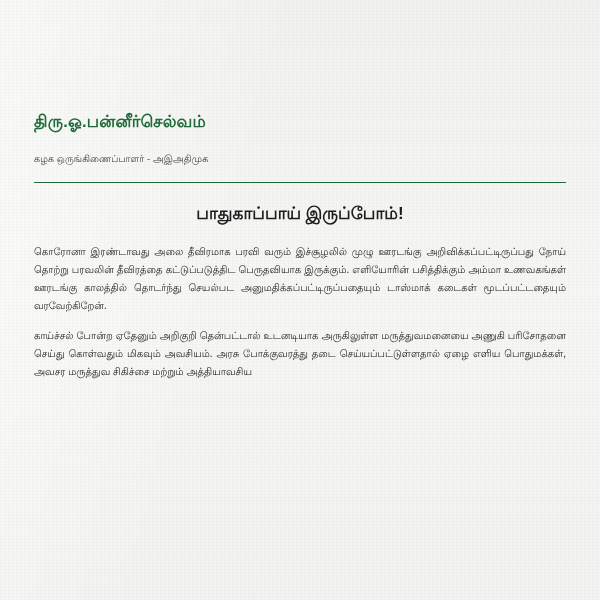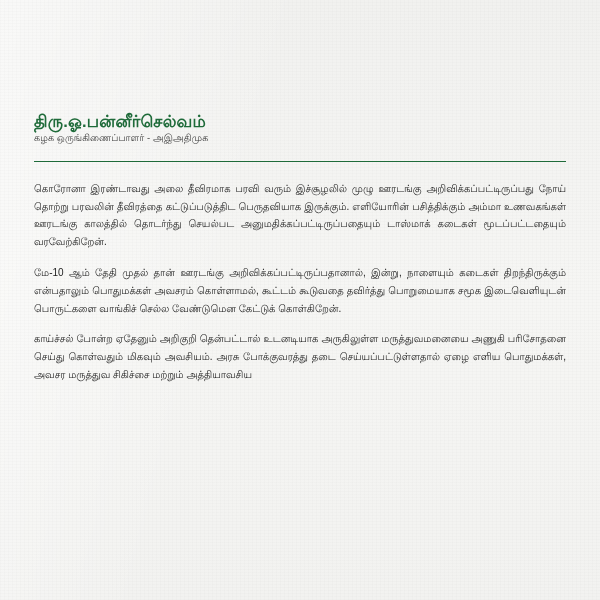--- a/index.html
+++ b/index.html
@@ -44,21 +44,21 @@
   }
   .name {
     font-family: "Liberation Sans", sans-serif;
     font-size: 16.5px;
     font-weight: bold;
     color: #1f6b3a;
     letter-spacing: 0.2px;
     line-height: 1.2;
   }
   .designation {
-    margin-top: 0;
+    margin-top: 21px;
     font-family: "Liberation Sans", sans-serif;
     font-size: 9.5px;
     color: #3c3c3c;
     letter-spacing: 0.1px;
   }
   .rule {
     margin-top: 16px;
     height: 1px;
     background: #1f6b3a;
     width: 100%;
@@ -99,22 +99,22 @@
   <div class="content">
 
     <div class="header">
       <div class="name">திரு.ஓ.பன்னீர்செல்வம்</div>
       <div class="designation">கழக ஒருங்கிணைப்பாளர் - அஇஅதிமுக</div>
     </div>
 
     <div class="rule"></div>
 
     <div class="headline">
+      <span class="l1">பாதுகாப்பாய் இருப்போம்!</span>
     </div>
 
     <div class="body">
       <p class="para">கொரோனா இரண்டாவது அலை தீவிரமாக பரவி வரும் இச்சூழலில் முழு ஊரடங்கு அறிவிக்கப்பட்டிருப்பது நோய் தொற்று பரவலின் தீவிரத்தை கட்டுப்படுத்திட பெருதவியாக இருக்கும். எளியோரின் பசித்திக்கும் அம்மா உணவகங்கள் ஊரடங்கு காலத்தில் தொடர்ந்து செயல்பட அனுமதிக்கப்பட்டிருப்பதையும் டாஸ்மாக் கடைகள் மூடப்பட்டதையும் வரவேற்கிறேன்.</p>
-      <p class="para">மே-10 ஆம் தேதி முதல் தான் ஊரடங்கு அறிவிக்கப்பட்டிருப்பதானால், இன்று, நாளையும் கடைகள் திறந்திருக்கும் என்பதாலும் பொதுமக்கள் அவசரம் கொள்ளாமல், கூட்டம் கூடுவதை தவிர்த்து பொறுமையாக சமூக இடைவெளியுடன் பொருட்களை வாங்கிச் செல்ல வேண்டுமென கேட்டுக் கொள்கிறேன்.</p>
       <p class="para">காய்ச்சல் போன்ற ஏதேனும் அறிகுறி தென்பட்டால் உடனடியாக அருகிலுள்ள மருத்துவமனையை அணுகி பரிசோதனை செய்து கொள்வதும் மிகவும் அவசியம். அரசு போக்குவரத்து தடை செய்யப்பட்டுள்ளதால் ஏழை எளிய பொதுமக்கள், அவசர மருத்துவ சிகிச்சை மற்றும் அத்தியாவசிய</p>
     </div>
 
   </div>
 </div>
 
 </body></html>

